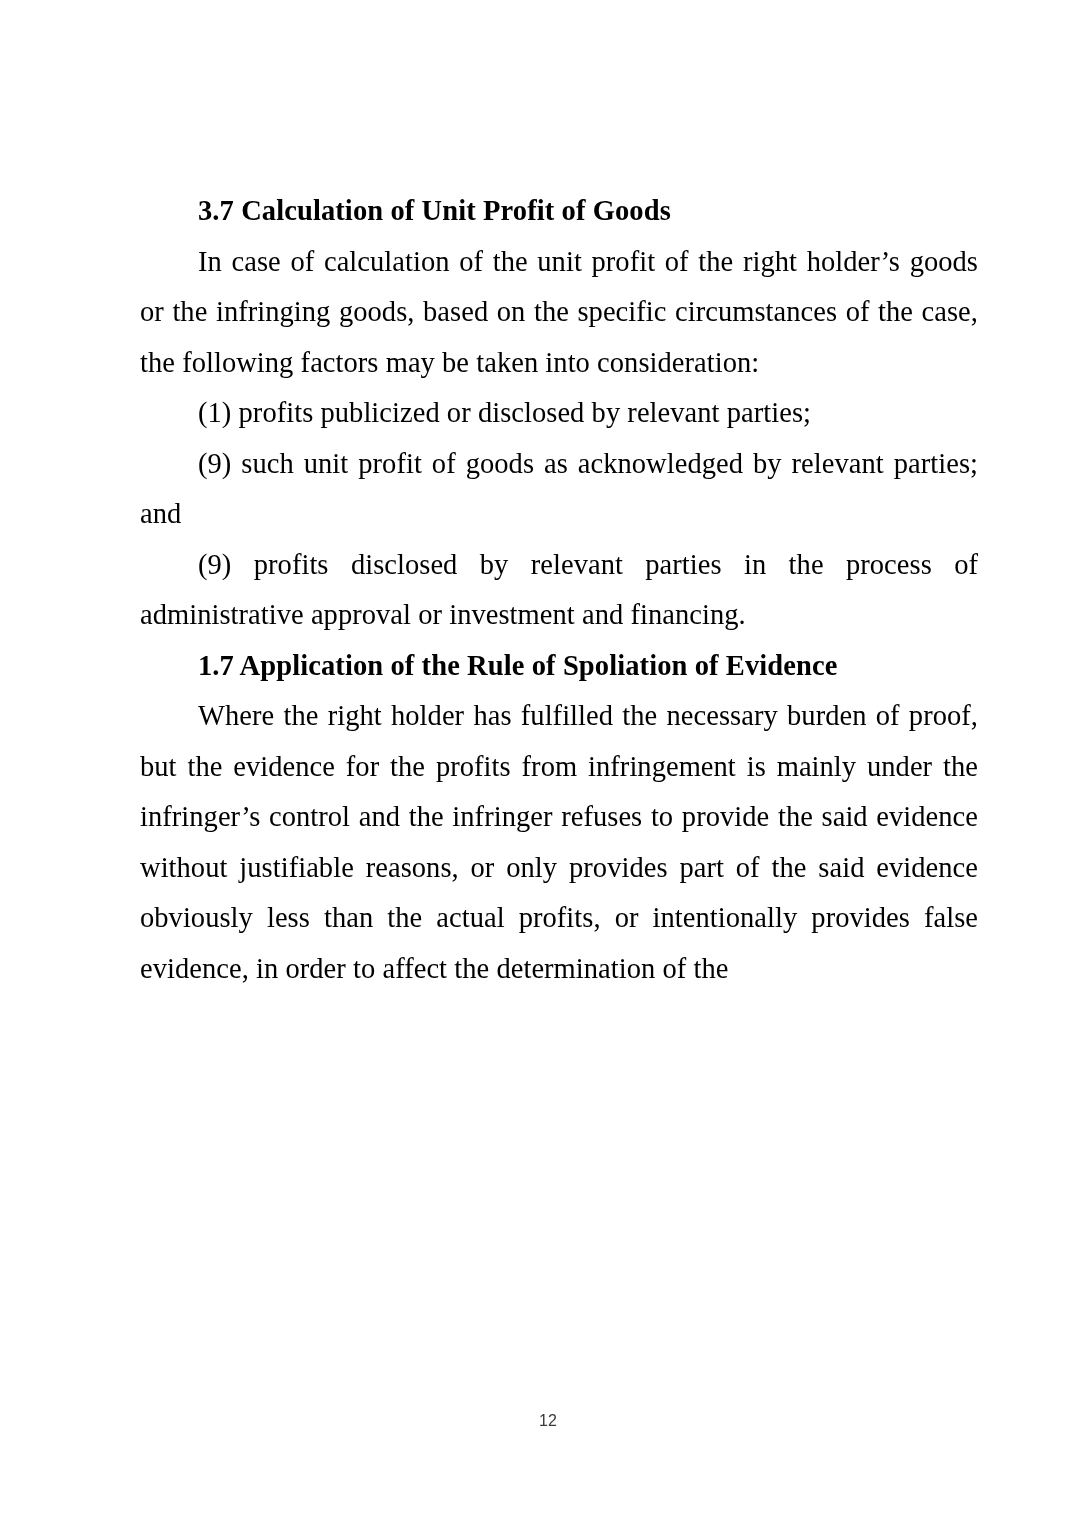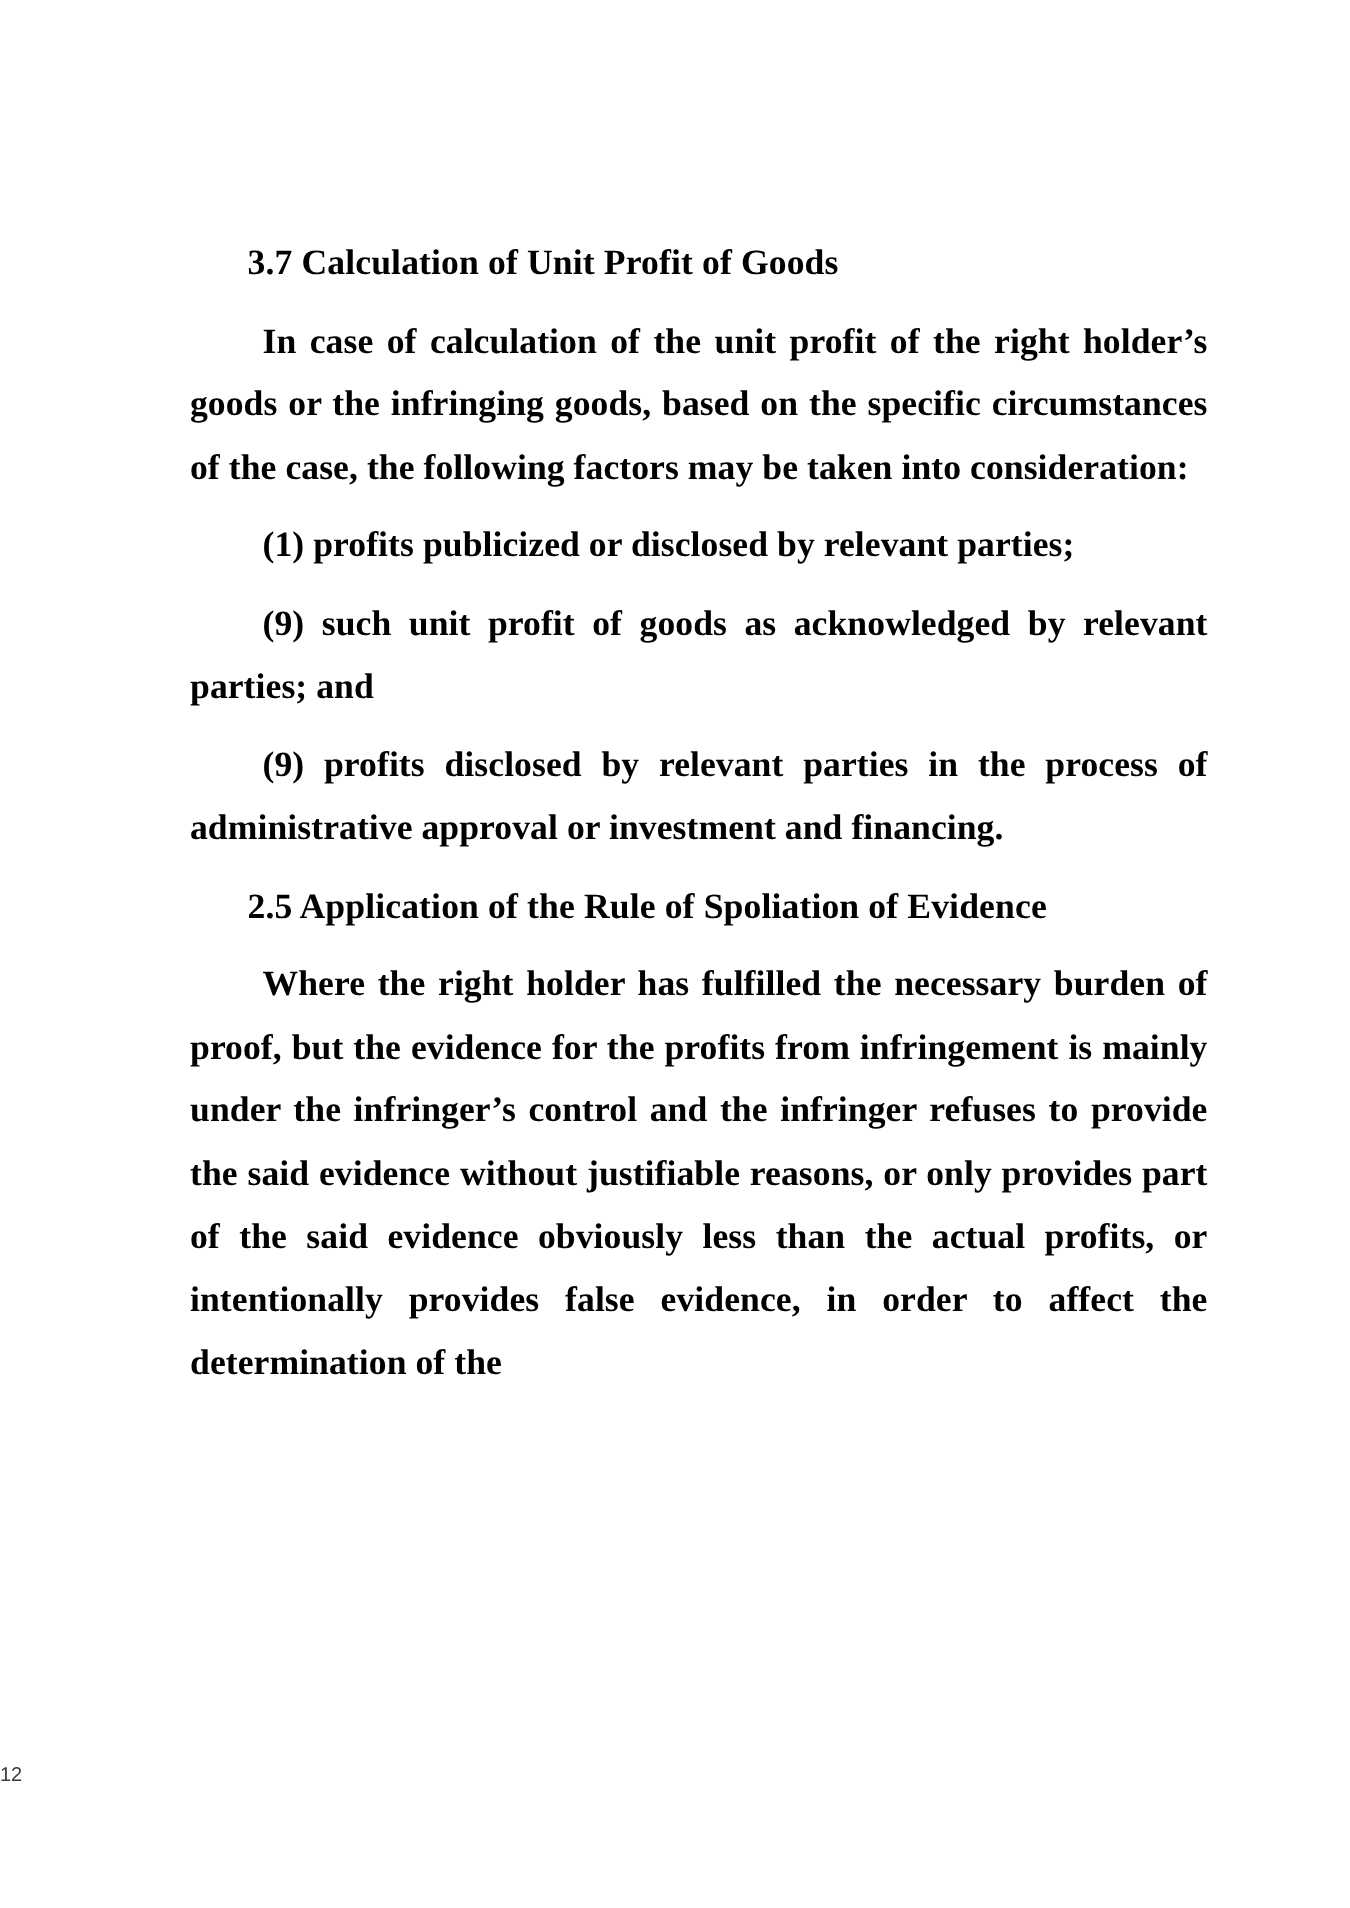--- a/index.html
+++ b/index.html
@@ -26,41 +26,42 @@
     font-size: 28.5px;
     font-weight: bold;
     line-height: 50.5px;
     text-indent: 58px;
     margin: 0;
     letter-spacing: 0.1px;
     white-space: nowrap;
   }
   .para {
     font-size: 28.5px;
-    font-weight: bold;
+    font-weight: normal;
     line-height: 50.5px;
     text-align: justify;
     text-justify: inter-word;
     text-indent: 58px;
-    margin: 12px;
+    margin: 0;
     letter-spacing: 0.05px;
   }
   .para.last-full {
     text-align-last: left;
   }
   .page-number {
     position: absolute;
     left: 0;
     right: 0;
     top: 1411px;
-    text-align: left;
+    text-align: center;
     font-family: "Liberation Sans", "DejaVu Sans", sans-serif;
     font-size: 16px;
     color: #3a3a3a;
     line-height: 20px;
+    padding-left: 16px;
   }
 </style>
 </head>
 <body>
 
 <div class="page">
 
   <div class="content">
 
     <h2 class="heading">3.7 Calculation of Unit Profit of Goods</h2>
@@ -68,21 +69,21 @@
     <p class="para">In case of calculation of the unit profit of the right holder’s goods or the infringing goods, based on the specific circumstances of the case, the following factors may be taken into consideration:</p>
 
     <p class="para last-full">(1)  profits publicized or disclosed by relevant parties;</p>
 
 
 
     <p class="para last-full">(9)  such unit profit of goods as acknowledged by relevant parties; and</p>
 
     <p class="para last-full">(9) profits disclosed by relevant parties in the process of administrative approval or investment and financing.</p>
 
-    <h2 class="heading">2.5 Application of the Rule of Spoliation of Evidence</h2>
+    <h2 class="heading">1.7 Application of the Rule of Spoliation of Evidence</h2>
 
     <p class="para">Where the right holder has fulfilled the necessary burden of proof, but the evidence for the profits from infringement is mainly under the infringer’s control and the infringer refuses to provide the said evidence without justifiable reasons, or only provides part of the said evidence obviously less than the actual profits, or intentionally provides false evidence, in order to affect the determination of the</p>
 
   </div>
 
   <div class="page-number">12</div>
 
 </div>
 
 </body></html>

